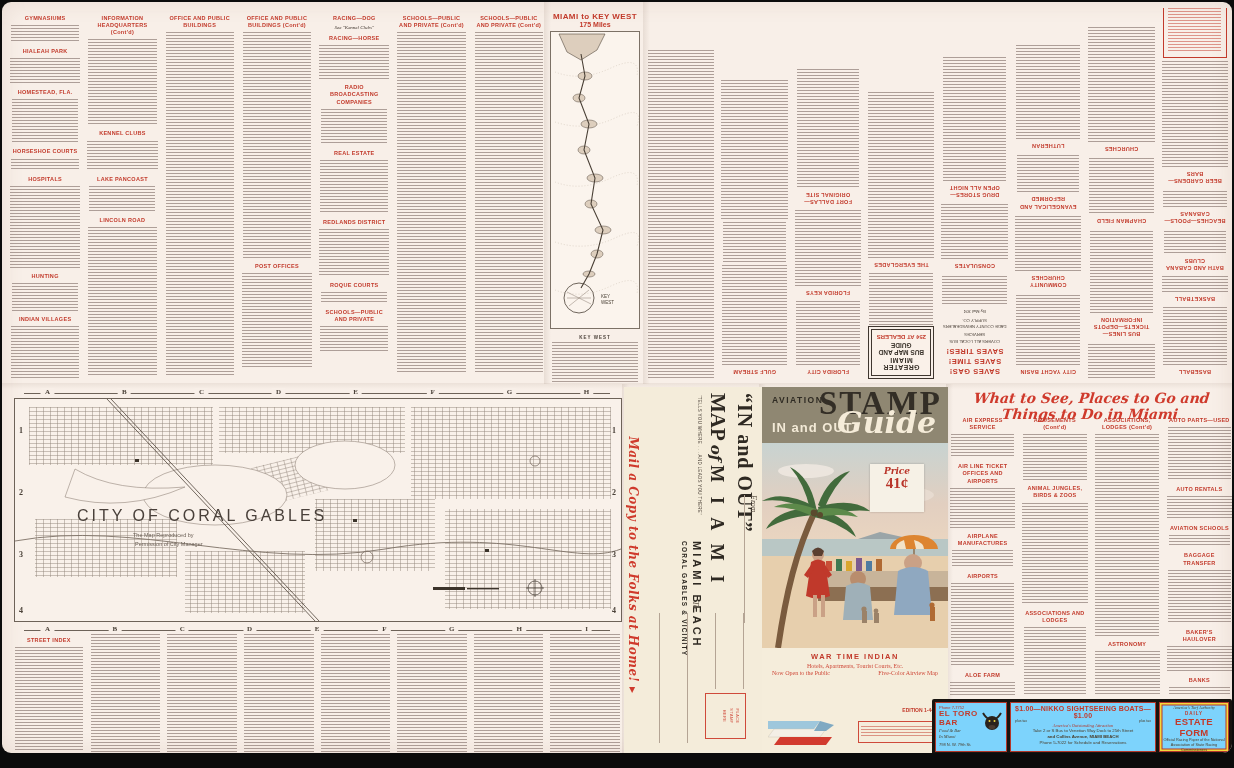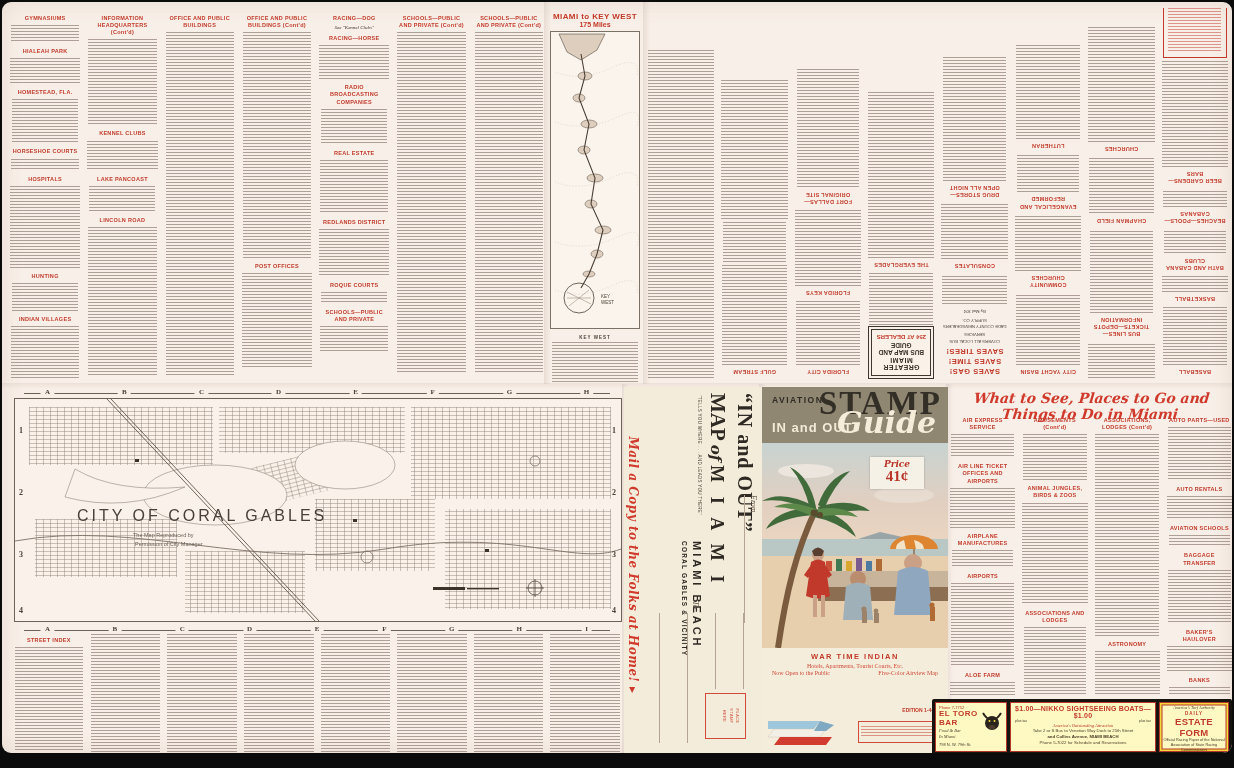--- a/index.html
+++ b/index.html
@@ -67,40 +67,40 @@
          text-align:center;padding-top:5px;}
   .stamp div{font:3.8px "Liberation Sans",sans-serif;color:#cf4a3a;letter-spacing:.5px;line-height:1.7;}
   
   #cover{position:absolute;left:760px;top:385px;width:186px;height:368px;background:#f5eddb;}
   #cover-banner{position:relative;height:56px;background:#8f8772;overflow:visible;}
   .cv-gr{position:absolute;left:10px;top:8px;font:bold 8.5px "Liberation Sans",sans-serif;color:#2f2b23;letter-spacing:1.5px;}
   .cv-mi{position:absolute;right:6px;top:-2px;font:bold 33px "Liberation Serif",serif;color:#332e26;letter-spacing:2px;}
   .cv-io{position:absolute;left:10px;top:33px;font:bold 13px "Liberation Sans",sans-serif;color:#f3ead7;letter-spacing:1px;}
   .cv-gu{position:absolute;right:12px;top:18px;font:italic bold 30px "DejaVu Serif",serif;color:#f5ecd9;z-index:2;margin-left:12px;}
   #cover-ill{position:relative;height:205px;}
-  .price{position:absolute;left:108px;top:14px;width:54px;height:32px;background:#f6f1e6;
+  .price{position:absolute;left:108px;top:21px;width:54px;height:48px;background:#f6f1e6;
          box-shadow:0 0 2px rgba(0,0,0,.25);text-align:center;}
   .price .pl{font:italic bold 9px "DejaVu Serif",serif;color:#b9352a;margin-top:2px;}
   .price .pv{font:bold 15px "Liberation Serif",serif;color:#b9352a;margin-top:-1px;}
   .cv-tells{margin-top:5px;text-align:center;color:#43382d;font:bold 12px "Liberation Serif",serif;
             letter-spacing:1px;line-height:1.3;}
   .cv-war{margin-top:4px;text-align:center;color:#c23a2b;font:bold 7.5px "Liberation Sans",sans-serif;letter-spacing:1.5px;}
   .cv-sub{text-align:center;color:#cf4a3a;font:6px "Liberation Serif",serif;margin-top:2px;}
   .cv-sub2{display:flex;justify-content:space-between;padding:1px 10px 0 10px;color:#cf4a3a;
            font:6px "Liberation Serif",serif;}
   .cv-edition{position:absolute;right:14px;top:320px;color:#c23a2b;font:bold 5px "Liberation Sans",sans-serif;}
   #pub-lines{position:absolute;left:96px;top:334px;width:74px;height:16px;border:.5px solid #cf4a3a;padding:2px;}
   
   #wts-title{position:absolute;left:948px;top:388px;width:282px;text-align:center;
              color:#cf3a2c;font:italic bold 14px "DejaVu Serif",serif;transform:skewX(-6deg);}
   #wts{left:948px;top:410px;width:282px;height:284px;}
   
   #ads{position:absolute;left:930px;top:697px;width:300px;height:56px;background:#17130f;
        display:flex;gap:3px;padding:3px;box-sizing:border-box;border-radius:2px;}
-  .adbox{background:#fef9c3;border:1.5px solid #b3372a;box-sizing:border-box;position:relative;overflow:hidden;}
+  .adbox{background:#7dd3fc;border:1.5px solid #b3372a;box-sizing:border-box;position:relative;overflow:hidden;}
   #ad-eltoro{width:72px;padding:2px 3px;}
   .et-phone{font:4px "Liberation Sans",sans-serif;color:#b3372a;}
   .et-name{font:bold 8px "Liberation Sans",sans-serif;color:#c23a2b;line-height:1.1;letter-spacing:.5px;}
   .et-sub{font:italic 4.5px "Liberation Serif",serif;color:#4a3d2a;line-height:1.4;}
   .et-addr{font:4px "Liberation Sans",sans-serif;color:#4a3d2a;margin-top:2px;}
   #ad-nikko{flex:1;padding:2px 4px;text-align:center;}
   .nk-head{font:bold 7px "Liberation Sans",sans-serif;color:#c23a2b;letter-spacing:.2px;}
   .nk-tax{display:flex;justify-content:space-between;font:3.5px "Liberation Sans",sans-serif;color:#4a3d2a;}
   .nk-sub{font:italic 4.5px "Liberation Serif",serif;color:#b3372a;}
   .nk-line{font:4.3px "Liberation Sans",sans-serif;color:#4a3d2a;line-height:1.4;}

